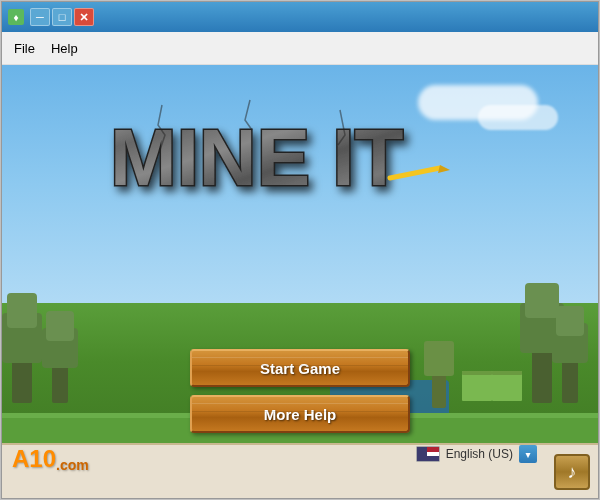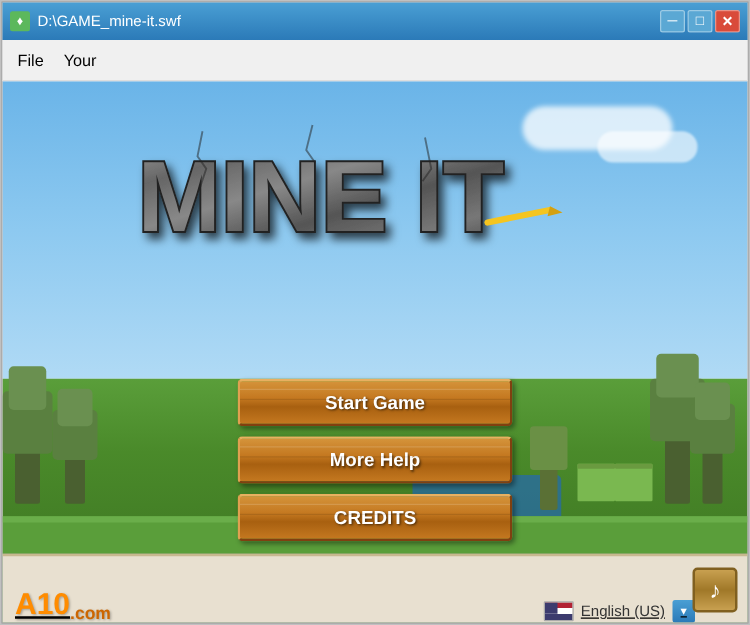--- a/index.html
+++ b/index.html
@@ -213,23 +213,22 @@
     }
 
     
     .bottom-bar {
       position: absolute;
       bottom: 0; left: 0; right: 0;
       height: 55px;
       background: #e8e0d0;
       border-top: 2px solid #c8b890;
       display: flex;
-      align-items: flex-end;
+      align-items: flex-start;
       padding: 0 10px;
-      text-decoration: underline;
     }
 
     .a10-logo {
       font-size: 24px;
       font-weight: 900;
       color: #ff8c00;
       font-family: 'Arial Black', Arial, sans-serif;
       text-shadow: 1px 1px 2px rgba(0,0,0,0.3);
     }
 
@@ -237,21 +236,21 @@
       font-size: 14px;
       color: #cc6600;
       vertical-align: bottom;
     }
 
     .language-selector {
       display: flex;
       align-items: center;
       gap: 6px;
       margin-left: auto;
-      margin-right: 32px;
+      margin-right: 51px;
     }
 
     .flag-icon {
       width: 24px;
       height: 16px;
       background: linear-gradient(180deg, #b22234 0%, #b22234 33%, #fff 33%, #fff 67%, #3c3b6e 67%, #3c3b6e 100%);
       border: 1px solid #aaa;
       border-radius: 1px;
       position: relative;
       overflow: hidden;
@@ -301,31 +300,30 @@
   </style>
 </head>
 <body>
 
 <div class="window">
 
   <div class="title-bar">
     <div class="title-bar-icon">
       <span>♦</span>
     </div>
-    <span class="title-bar-text">D:\GAME_mine-it.swf</span>
     <div class="title-bar-buttons">
       <div class="tb-btn minimize">─</div>
       <div class="tb-btn maximize">□</div>
       <div class="tb-btn close">✕</div>
     </div>
   </div>
 
   <div class="menu-bar">
     <span class="menu-item">File</span>
-    <span class="menu-item">Your</span>
+    <span class="menu-item">Help</span>
   </div>
 
   <div class="game-area">
 
     <div class="sky"></div>
 
     <div class="cloud cloud1"></div>
     <div class="cloud cloud2"></div>
 
     <div class="ground">
@@ -389,21 +387,20 @@
         <path d="M 240 20 L 245 45 L 238 55" stroke="#222" stroke-width="1.5" fill="none" opacity="0.5"></path>
 
         <line x1="290" y1="88" x2="340" y2="78" stroke="#f5c520" stroke-width="5" stroke-linecap="round"></line>
         <polygon points="340,75 350,80 338,83" fill="#d4a010"></polygon>
       </svg>
     </div>
 
     <div class="buttons-container">
       <button class="game-button">Start Game</button>
       <button class="game-button">More Help</button>
-      <button class="game-button">CREDITS</button>
     </div>
 
     <div class="bottom-bar">
       <div class="a10-logo">
         <span>A10</span><span class="com">.com</span>
       </div>
 
       <div class="language-selector">
         <div class="flag-icon"></div>
         <span class="lang-text">English (US)</span>

